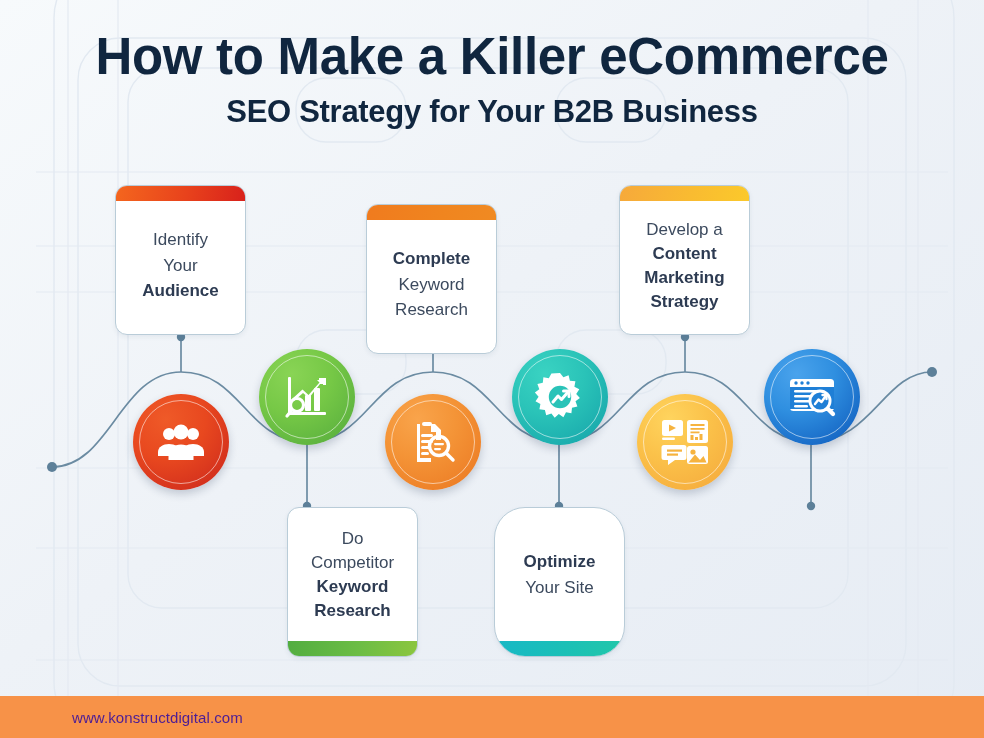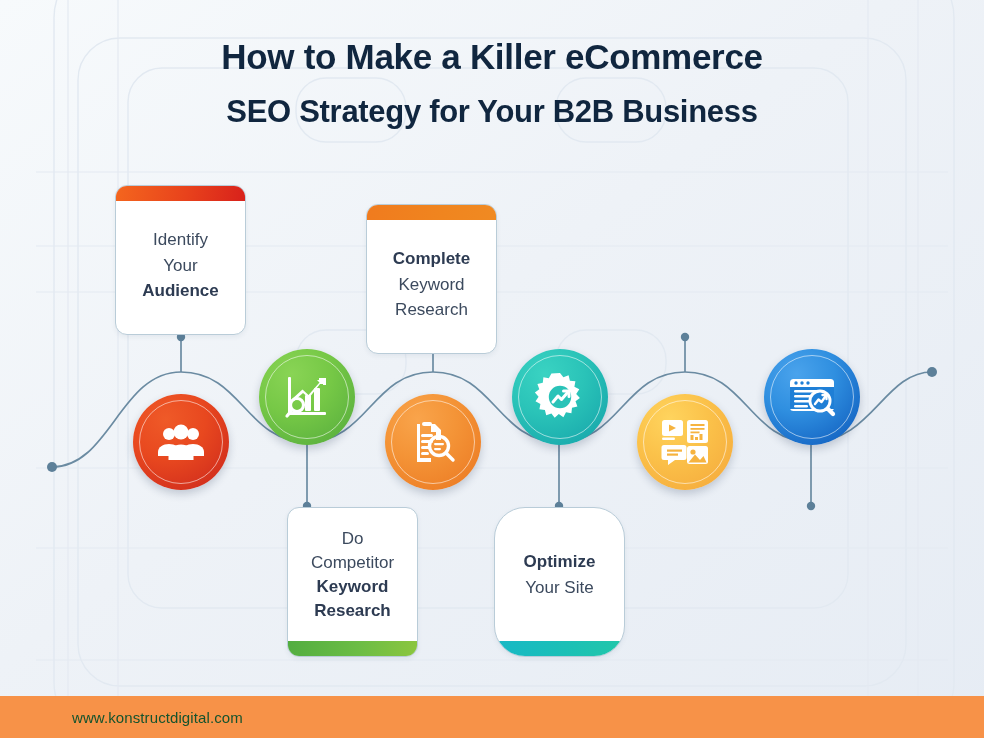--- a/index.html
+++ b/index.html
@@ -34,21 +34,21 @@
   
   #title-block {
     position: absolute;
     left: 0;
     top: 30px;
     width: 984px;
     text-align: center;
     z-index: 4;
   }
   .title-line-1 {
-    font-size: 35px;
+    font-size: 51px;
     line-height: 54px;
     font-weight: 700;
     color: #10263f;
     letter-spacing: -0.3px;
     white-space: nowrap;
   }
   .title-line-2 {
     font-size: 31px;
     line-height: 56px;
     font-weight: 700;
@@ -153,21 +153,21 @@
     bottom: 0;
     width: 984px;
     height: 42px;
     background: #f79248;
     z-index: 6;
     display: flex;
     align-items: center;
   }
   #footer-url {
     margin-left: 72px;
-    color: #14532d;
+    color: #4c1d95;
     font-size: 15px;
     letter-spacing: 0.1px;
   }
 </style>
 </head>
 <body>
 
 <svg id="bg-canvas" viewBox="0 0 984 738" preserveAspectRatio="none">
   <defs>
     <linearGradient id="bgGrad" x1="0" y1="0" x2="1" y2="1">
@@ -247,20 +247,31 @@
     <div class="bar" style="background:linear-gradient(100deg,#f07b1e 0%,#f0851f 60%,#f08a22 100%);"></div>
     <div class="card-body">
       <div class="card-text">
         <b>Complete</b><br>
         <span>Keyword</span><br>
         <span>Research</span>
       </div>
     </div>
   </div>
 
+  <div class="card top-row card-top" id="card-3">
+    <div class="bar" style="background:linear-gradient(100deg,#f6a93b 0%,#f9bb31 55%,#fbc92b 100%);"></div>
+    <div class="card-body">
+      <div class="card-text" style="line-height:24px;">
+        <span>Develop a</span><br>
+        <b>Content</b><br>
+        <b>Marketing</b><br>
+        <b>Strategy</b>
+      </div>
+    </div>
+  </div>
 
   <div class="card bottom-row card-bottom" id="card-4">
     <div class="card-body">
       <div class="card-text" style="line-height:24px;">
         <span>Do</span><br>
         <span>Competitor</span><br>
         <b>Keyword</b><br>
         <b>Research</b>
       </div>
     </div>

